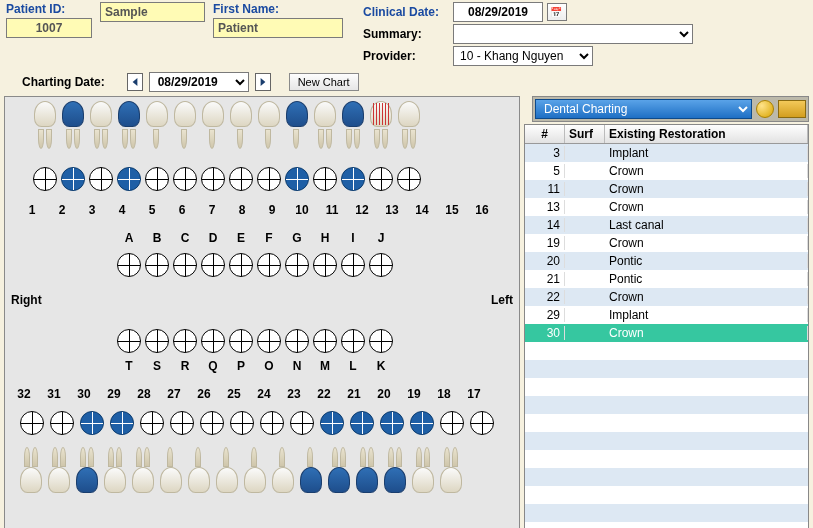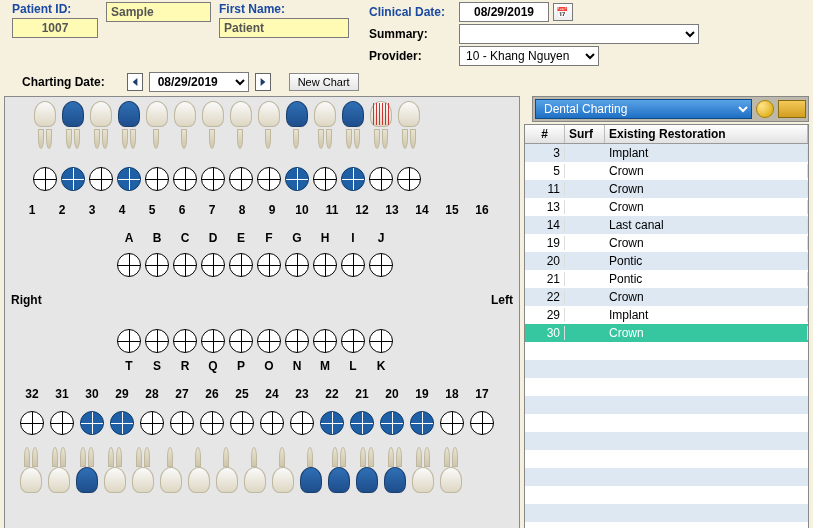--- a/index.html
+++ b/index.html
@@ -7,21 +7,21 @@
     margin: 0;
     font-family: "Segoe UI", Tahoma, sans-serif;
     font-size: 12px;
     background: #f6f1df;
     width: 813px;
     height: 528px;
     overflow: hidden;
   }
   .top-form {
     display: flex;
-    padding: 2px 6px 0 12px;
+    padding: 2px 6px 0 6px;
   }
   .left-form {
     display: flex;
     gap: 8px;
     padding-right: 20px;
   }
   .right-form {
     flex: 1;
     display: grid;
     grid-template-columns: 90px 1fr;
@@ -381,21 +381,21 @@
         <span>R</span>
         <span>Q</span>
         <span>P</span>
         <span>O</span>
         <span>N</span>
         <span>M</span>
         <span>L</span>
         <span>K</span>
       </div>
 
-    <div class="num-row" id="lower-nums" style="top: 290px; left: 12px;">
+    <div class="num-row" id="lower-nums" style="top: 290px; left: 4px;">
         <span style="width: 30px;">32</span>
         <span style="width: 30px;">31</span>
         <span style="width: 30px;">30</span>
         <span style="width: 30px;">29</span>
         <span style="width: 30px;">28</span>
         <span style="width: 30px;">27</span>
         <span style="width: 30px;">26</span>
         <span style="width: 30px;">25</span>
         <span style="width: 30px;">24</span>
         <span style="width: 30px;">23</span>

